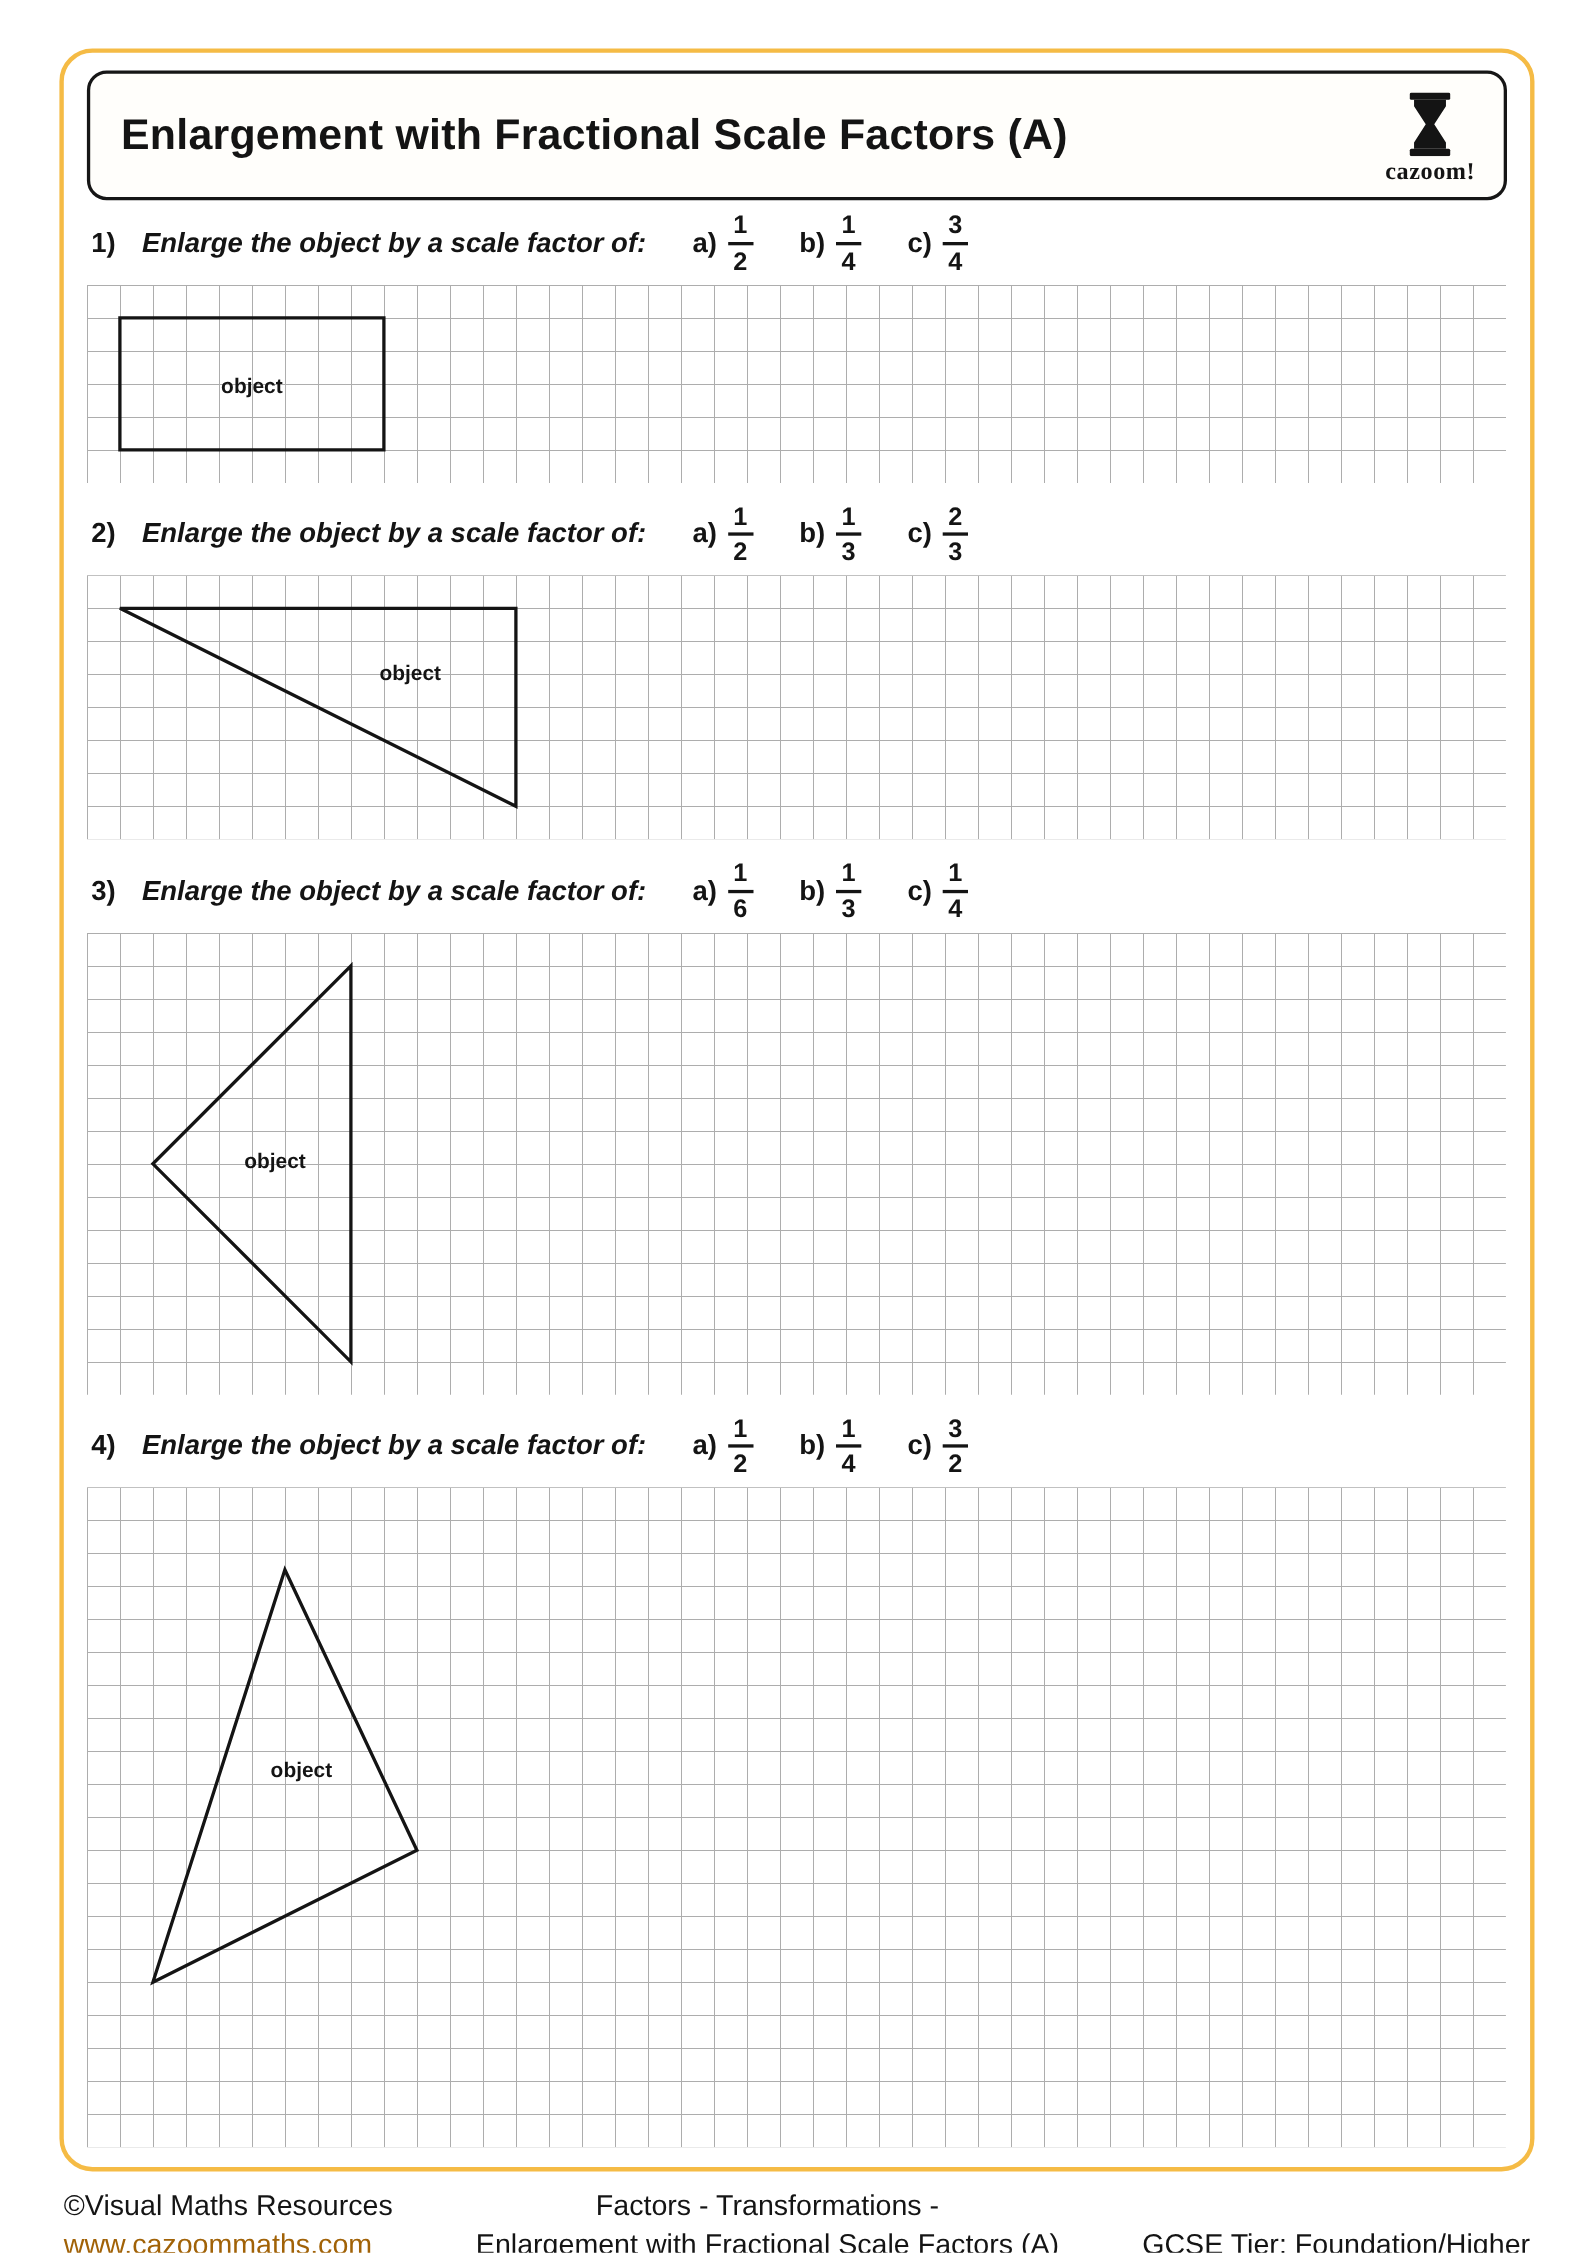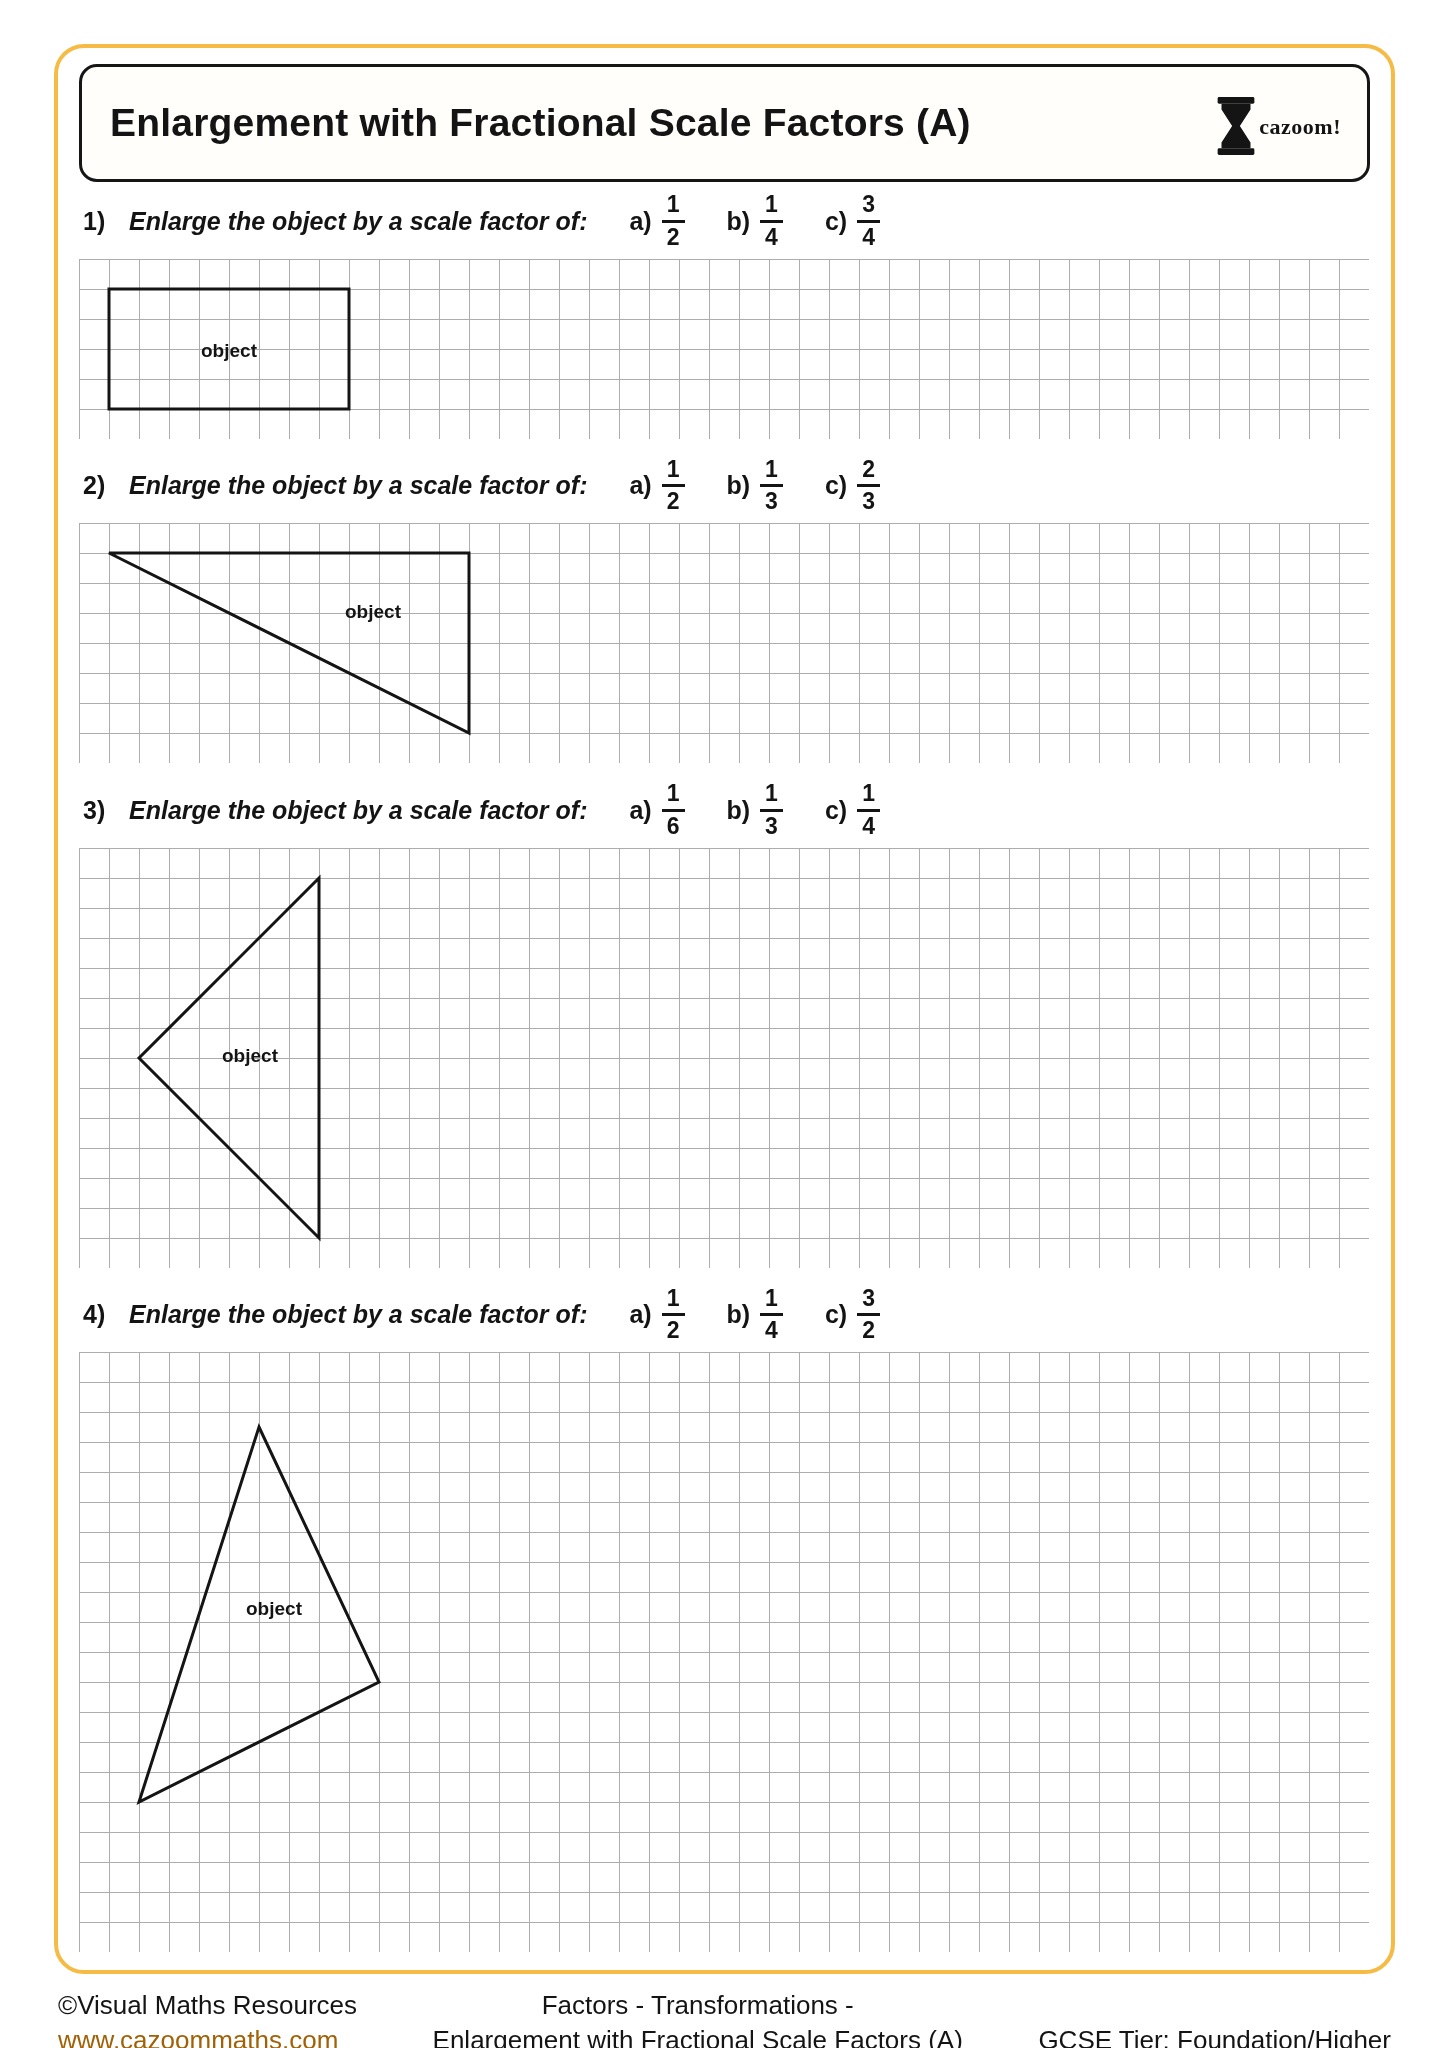--- a/index.html
+++ b/index.html
@@ -29,20 +29,21 @@
     margin-bottom: 10px;
     background: #fffefb;
   }
   .title {
     font-size: 39px;
     font-weight: bold;
     letter-spacing: 0.2px;
   }
   .logo {
     display: flex;
+    flex-direction: column;
     align-items: center;
     padding-top: 6px;
     text-align: center;
   }
   .logo-text {
     font-family: "Liberation Serif", serif;
     font-weight: bold;
     font-size: 22px;
     margin-top: 1px;
     letter-spacing: 0.5px;

